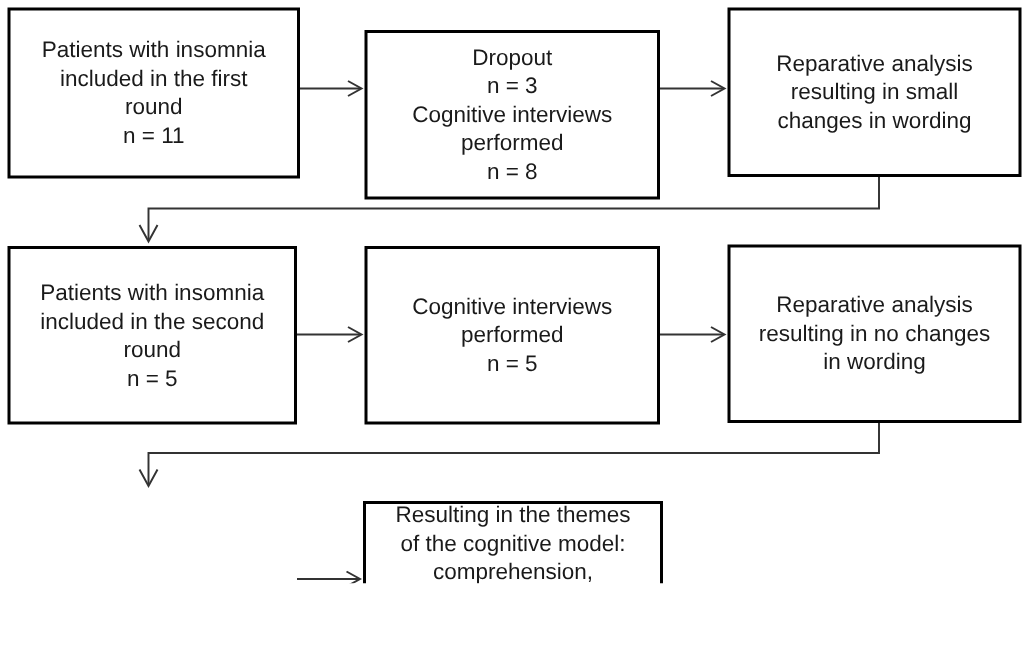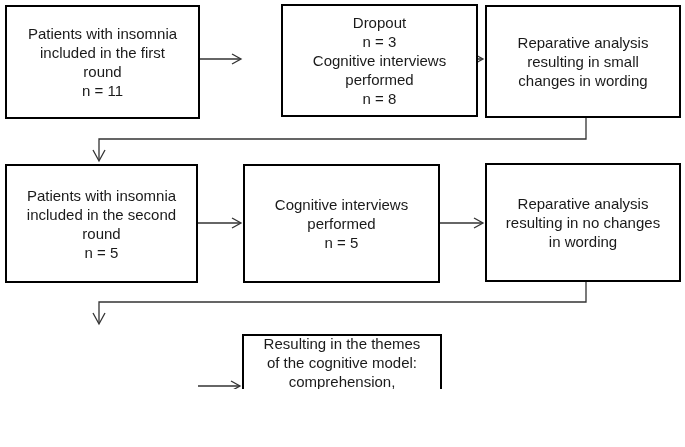--- a/index.html
+++ b/index.html
@@ -29,21 +29,21 @@
     padding: 2px 4px;
   }
   .flow-box .box-text {
     white-space: pre-line;
     font-size: 15px;
     line-height: 19px;
     color: #1a1a1a;
   }
   
   .b1 { left: 5px;   top: 5px;   width: 195px; height: 114px; }
-  .b2 { left: 243px; top: 4px;   width: 197px; height: 113px; margin-left: 38px; }
+  .b2 { left: 243px; top: 20px;   width: 197px; height: 113px; }
   .b3 { left: 485px; top: 5px;   width: 196px; height: 113px; }
   .b4 { left: 5px;   top: 164px; width: 193px; height: 119px; }
   .b5 { left: 243px; top: 164px; width: 197px; height: 119px; }
   .b6 { left: 485px; top: 163px; width: 196px; height: 119px; }
   .b7 { left: 5px;   top: 327px; width: 193px; height: 116px; }
   .b8 { left: 242px; top: 334px; width: 200px; height: 118px; align-items: flex-end; }
 </style>
 </head>
 <body>
 

